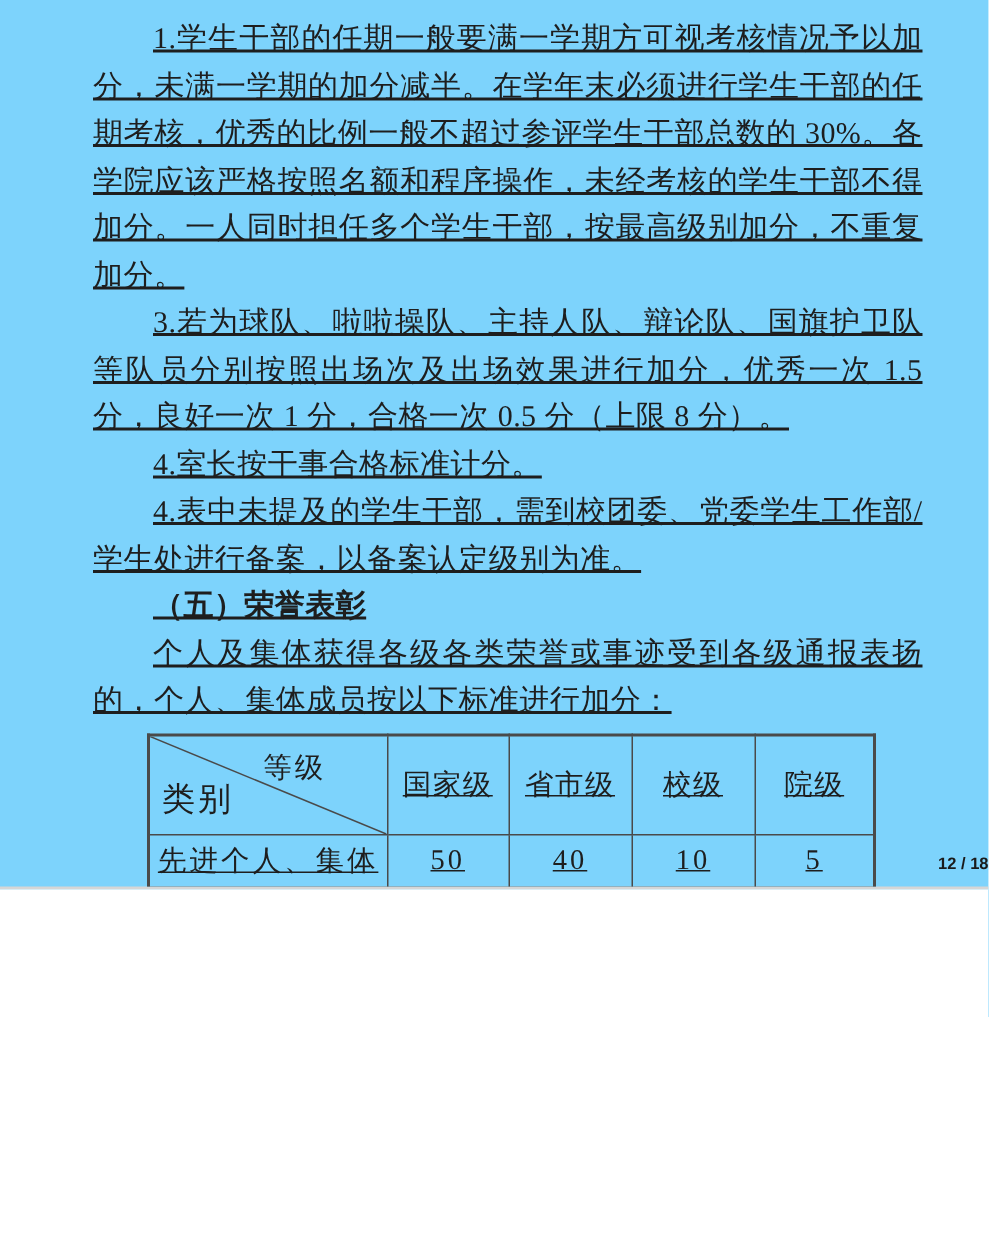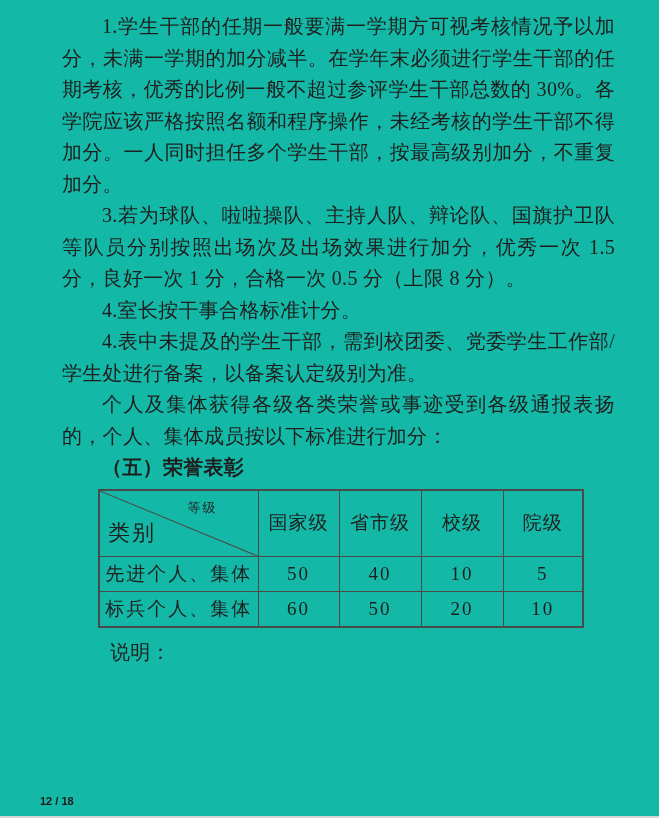--- a/index.html
+++ b/index.html
@@ -1,25 +1,26 @@
 <!DOCTYPE html>
 <html><head>
 <meta charset="utf-8">
 <style>
   html, body { margin: 0; padding: 0; background: #ffffff; }
   .page {
     position: relative;
     width: 659px;
-    height: 818px;
-    background: #14b8a6;
+    height: 593px;
+    background: #7dd3fc;
     overflow: hidden;
     box-sizing: border-box;
     font-family: "Liberation Serif", "DejaVu Serif", serif;
     color: #1e1e1e;
     border-bottom: 2px solid #d6d6d6;
+    text-decoration: underline;
   }
   .content { padding: 11px 44px 0 62px; }
   .body-par {
     margin: 0;
     font-size: 20px;
     line-height: 31.5px;
     text-align: justify;
     text-indent: 2em;
     letter-spacing: 0.3px;
   }
@@ -38,53 +39,52 @@
     text-align: center;
     vertical-align: middle;
     font-size: 19px;
     padding: 0;
     letter-spacing: 1px;
   }
   tr.head-row td { height: 65px; }
   tr.data-row td { height: 34px; letter-spacing: 2px; }
   td.corner-cell { position: relative; }
   td.corner-cell svg { position: absolute; left: 0; top: 0; width: 100%; height: 100%; display: block; }
-  .corner-top { position: absolute; top: 8px; right: 40px; font-size: 13px; letter-spacing: 2px; }
+  .corner-top { position: absolute; top: 8px; right: 40px; font-size: 19px; letter-spacing: 2px; }
   .corner-bottom { position: absolute; bottom: 8px; left: 8px; font-size: 22px; letter-spacing: 2px; }
 
   .footer {
     position: absolute;
     left: 0; right: 0;
     bottom: 9px;
-    text-align: left;
+    text-align: right;
     font-family: "Liberation Sans", sans-serif;
     font-size: 11px;
     font-weight: bold;
     color: #1a1a1a;
-    margin-left: 40px;
   }
 </style>
 </head>
 <body>
 
 <div class="page">
   <div class="content">
 
     <p class="body-par">1.学生干部的任期一般要满一学期方可视考核情况予以加分，未满一学期的加分减半。在学年末必须进行学生干部的任期考核，优秀的比例一般不超过参评学生干部总数的 30%。各学院应该严格按照名额和程序操作，未经考核的学生干部不得加分。一人同时担任多个学生干部，按最高级别加分，不重复加分。</p>
 
 
     <p class="body-par">3.若为球队、啦啦操队、主持人队、辩论队、国旗护卫队等队员分别按照出场次及出场效果进行加分，优秀一次 1.5 分，良好一次 1 分，合格一次 0.5 分（上限 8 分）。</p>
 
     <p class="body-par">4.室长按干事合格标准计分。</p>
 
     <p class="body-par">4.表中未提及的学生干部，需到校团委、党委学生工作部/学生处进行备案，以备案认定级别为准。</p>
 
+    <p class="body-par section-heading">（五）荣誉表彰</p>
+
     <p class="body-par">个人及集体获得各级各类荣誉或事迹受到各级通报表扬的，个人、集体成员按以下标准进行加分：</p>
-
-    <p class="body-par section-heading">（五）荣誉表彰</p>
 
     <table class="honor">
       <colgroup>
         <col style="width:159px">
         <col style="width:81px">
         <col style="width:82px">
         <col style="width:82px">
         <col style="width:80px">
       </colgroup>
       <tbody>

